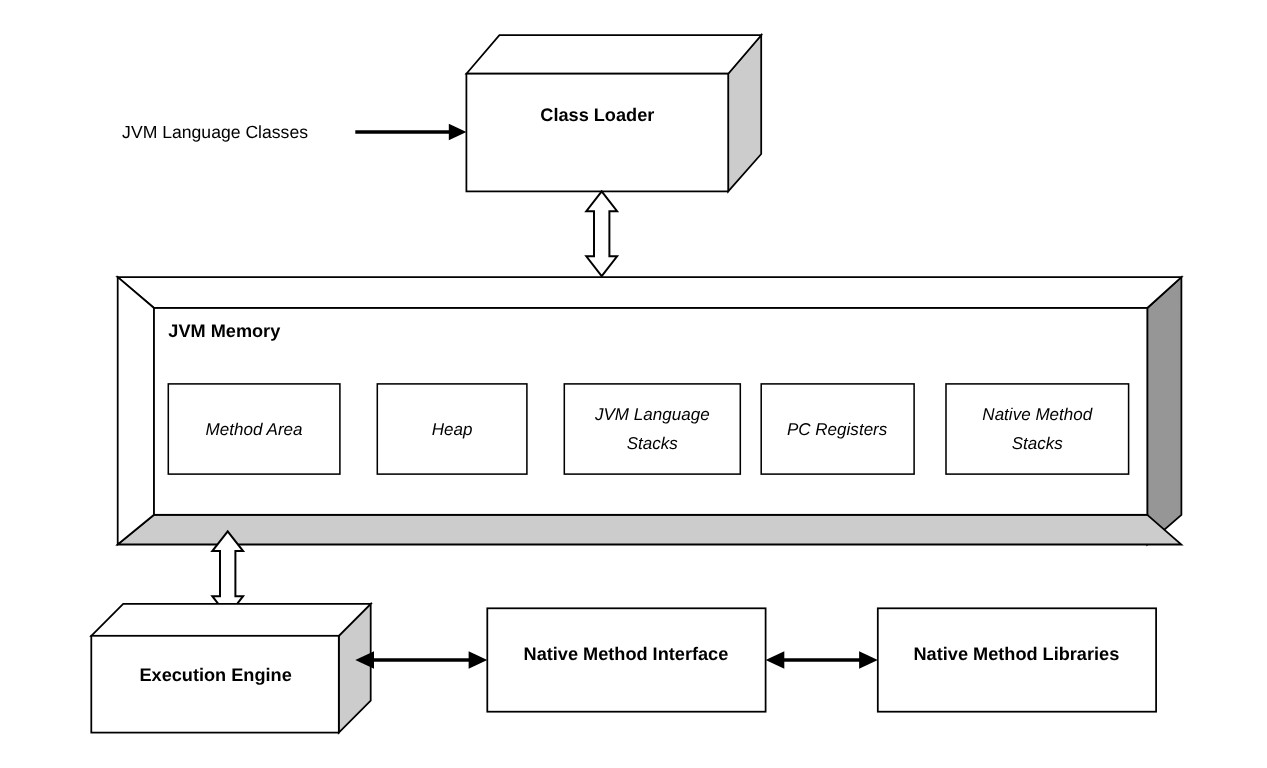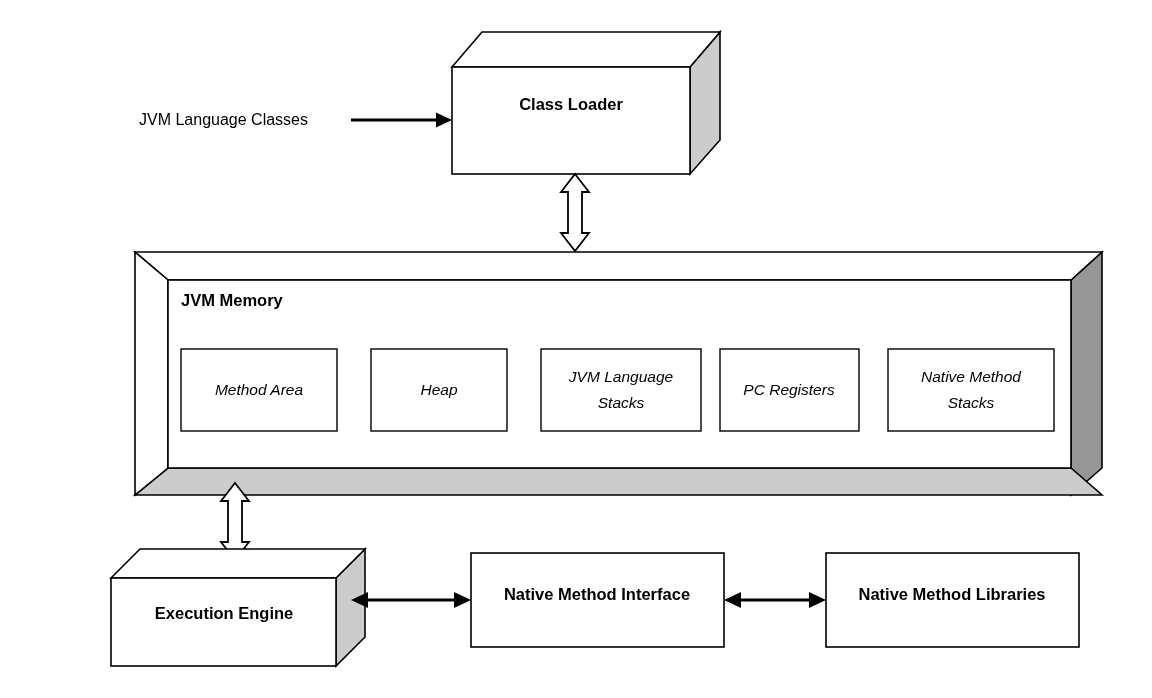--- a/index.html
+++ b/index.html
@@ -11,21 +11,20 @@
   body {
     width: 1152px;
     height: 698px;
     font-family: "Liberation Sans", sans-serif;
     overflow: hidden;
   }
   #diagram-root {
     position: relative;
     width: 1048px;
     height: 698px;
-    padding-left: 28px;
   }
   svg#jvm-diagram {
     display: block;
     width: 1152px;
     height: 698px;
   }
   .box-fill      { fill: #ffffff; stroke: #000000; stroke-width: 1.6; }
   .box-fill-thin { fill: #ffffff; stroke: #000000; stroke-width: 1.4; }
   .face-dark     { fill: #969696; stroke: #000000; stroke-width: 1.6; }
   .face-light    { fill: #cccccc; stroke: #000000; stroke-width: 1.6; }

